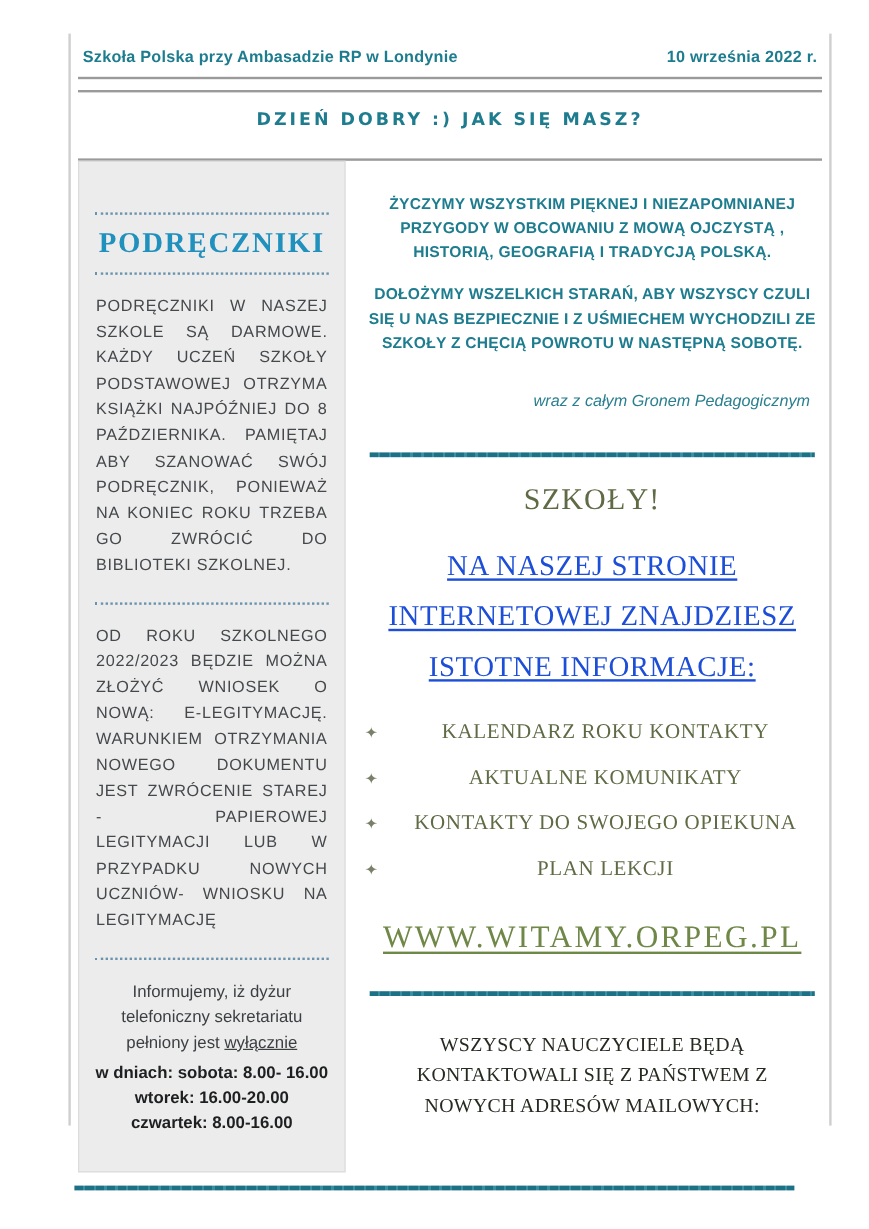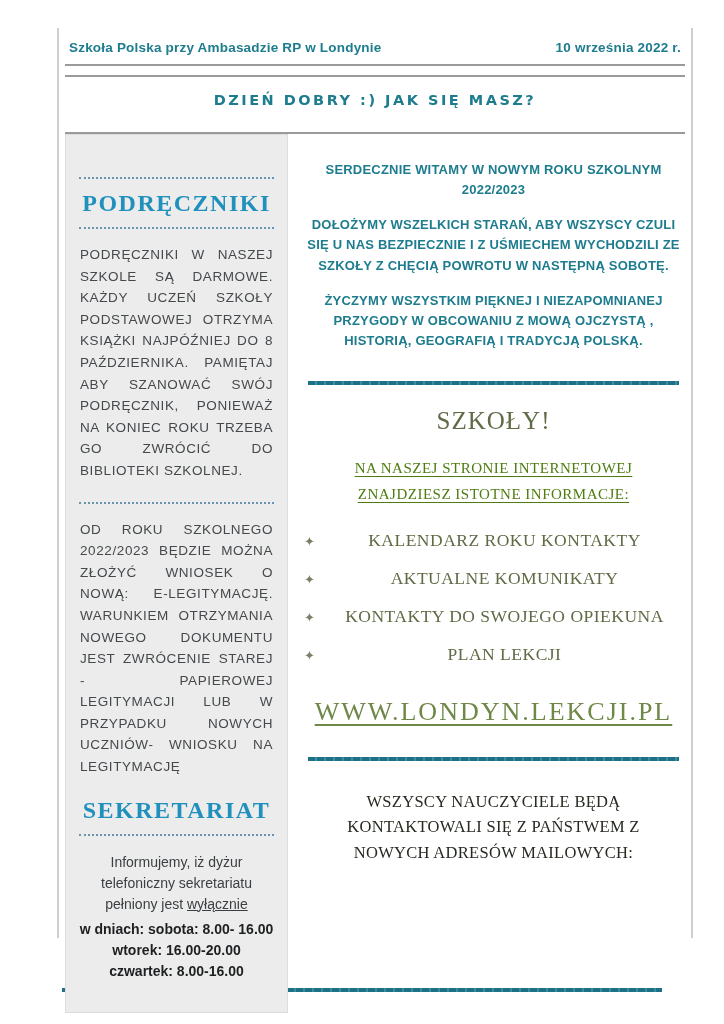--- a/index.html
+++ b/index.html
@@ -45,21 +45,21 @@
   
   .main { flex:1; padding:26px 2px 0 16px; text-align:center; }
   .welcome p { color:#1d7c8e; font-weight:bold; font-size:13px; line-height:1.55;
     letter-spacing:.2px; margin-bottom:15px; }
   .signature { text-align:right; color:#2a7f8f; font-style:italic; font-size:13.5px;
     margin-top:24px; padding-right:8px; line-height:2.0; }
   .divider { height:4px; margin:30px 4px 0 4px;
     background:repeating-linear-gradient(90deg,#1d7186 0 7px,#3b8ea0 7px 9px); }
   .imp-title { font-family:"Liberation Serif", serif; color:#5f6b45; font-size:25px;
     letter-spacing:1px; margin-top:22px; }
-  .imp-subtitle { font-family:"Liberation Serif", serif; color:#4d7c0f; font-size:15px;
+  .imp-subtitle { font-family:"Liberation Serif", serif; color:#1d4ed8; font-size:24px;
     letter-spacing:.5px; line-height:1.75; margin:20px auto 0 auto; width:92%;
     text-decoration:underline; text-underline-offset:3px; }
   .imp-list { margin-top:22px; }
   .imp-item { display:flex; align-items:baseline; margin-top:17px; }
   .imp-bullet { color:#7a8068; font-size:13px; width:22px; text-align:left; flex-shrink:0; }
   .imp-label { flex:1; font-family:"Liberation Serif", serif; color:#5f6b45;
     font-size:17.5px; letter-spacing:.5px; text-align:center; }
   .website { display:inline-block; font-family:"Liberation Serif", serif; color:#6f8747;
     font-size:26px; letter-spacing:2px; margin-top:32px; text-decoration:underline;
     text-underline-offset:4px; }
@@ -91,36 +91,35 @@
 
       <div class="sidebar">
         <hr class="dotted">
         <div class="sb-heading">PODRĘCZNIKI</div>
         <hr class="dotted">
         <div class="sb-body">PODRĘCZNIKI W NASZEJ SZKOLE SĄ DARMOWE. KAŻDY UCZEŃ SZKOŁY PODSTAWOWEJ OTRZYMA KSIĄŻKI NAJPÓŹNIEJ DO 8 PAŹDZIERNIKA. PAMIĘTAJ ABY SZANOWAĆ SWÓJ PODRĘCZNIK, PONIEWAŻ NA KONIEC ROKU TRZEBA GO ZWRÓCIĆ DO BIBLIOTEKI SZKOLNEJ.</div>
 
         <hr class="dotted">
         <div class="sb-body">OD ROKU SZKOLNEGO 2022/2023 BĘDZIE MOŻNA ZŁOŻYĆ WNIOSEK O NOWĄ: E-LEGITYMACJĘ. WARUNKIEM OTRZYMANIA NOWEGO DOKUMENTU JEST ZWRÓCENIE STAREJ - PAPIEROWEJ LEGITYMACJI LUB W PRZYPADKU NOWYCH UCZNIÓW- WNIOSKU NA LEGITYMACJĘ</div>
 
-        <div class="sb-heading">SEKRETARIAT</div>
         <hr class="dotted">
 
         <div class="sb-center sb-intro"><span>Informujemy, iż dyżur telefoniczny sekretariatu pełniony jest </span><span class="u">wyłącznie</span></div>
         <div class="sb-center sb-hours">w dniach: sobota: 8.00- 16.00 wtorek: 16.00-20.00 czwartek: 8.00-16.00</div>
 
       </div>
 
       <div class="main">
         <div class="welcome">
-          <p>SERDECZNIE WITAMY W NOWYM ROKU SZKOLNYM 2022/2023</p>
+          <p>ŻYCZYMY WSZYSTKIM PIĘKNEJ I NIEZAPOMNIANEJ PRZYGODY W OBCOWANIU Z MOWĄ OJCZYSTĄ , HISTORIĄ, GEOGRAFIĄ I TRADYCJĄ POLSKĄ.</p>
           <p>DOŁOŻYMY WSZELKICH STARAŃ, ABY WSZYSCY CZULI SIĘ U NAS BEZPIECZNIE I Z UŚMIECHEM WYCHODZILI ZE SZKOŁY Z CHĘCIĄ POWROTU W NASTĘPNĄ SOBOTĘ.</p>
-          <p>ŻYCZYMY WSZYSTKIM PIĘKNEJ I NIEZAPOMNIANEJ PRZYGODY W OBCOWANIU Z MOWĄ OJCZYSTĄ , HISTORIĄ, GEOGRAFIĄ I TRADYCJĄ POLSKĄ.</p>
         </div>
 
         <div class="signature">
+          <div>wraz z całym Gronem Pedagogicznym</div>
         </div>
 
         <div class="divider"></div>
 
         <div class="imp-title">SZKOŁY!</div>
         <div class="imp-subtitle">NA NASZEJ STRONIE INTERNETOWEJ ZNAJDZIESZ ISTOTNE INFORMACJE:</div>
 
         <div class="imp-list">
           <div class="imp-item">
             <span class="imp-bullet">✦</span>
@@ -133,21 +132,21 @@
           <div class="imp-item">
             <span class="imp-bullet">✦</span>
             <span class="imp-label">KONTAKTY DO SWOJEGO OPIEKUNA</span>
           </div>
           <div class="imp-item">
             <span class="imp-bullet">✦</span>
             <span class="imp-label">PLAN LEKCJI</span>
           </div>
         </div>
 
-        <a class="website" href="#">WWW.LONDYN.LEKCJI.PL</a>
+        <a class="website" href="#">WWW.WITAMY.ORPEG.PL</a>
 
         <div class="divider"></div>
 
         <div class="contact-note">WSZYSCY NAUCZYCIELE BĘDĄ KONTAKTOWALI SIĘ Z PAŃSTWEM Z NOWYCH ADRESÓW MAILOWYCH:</div>
         
       </div>
     </div>
 
   </div>
 </div>

